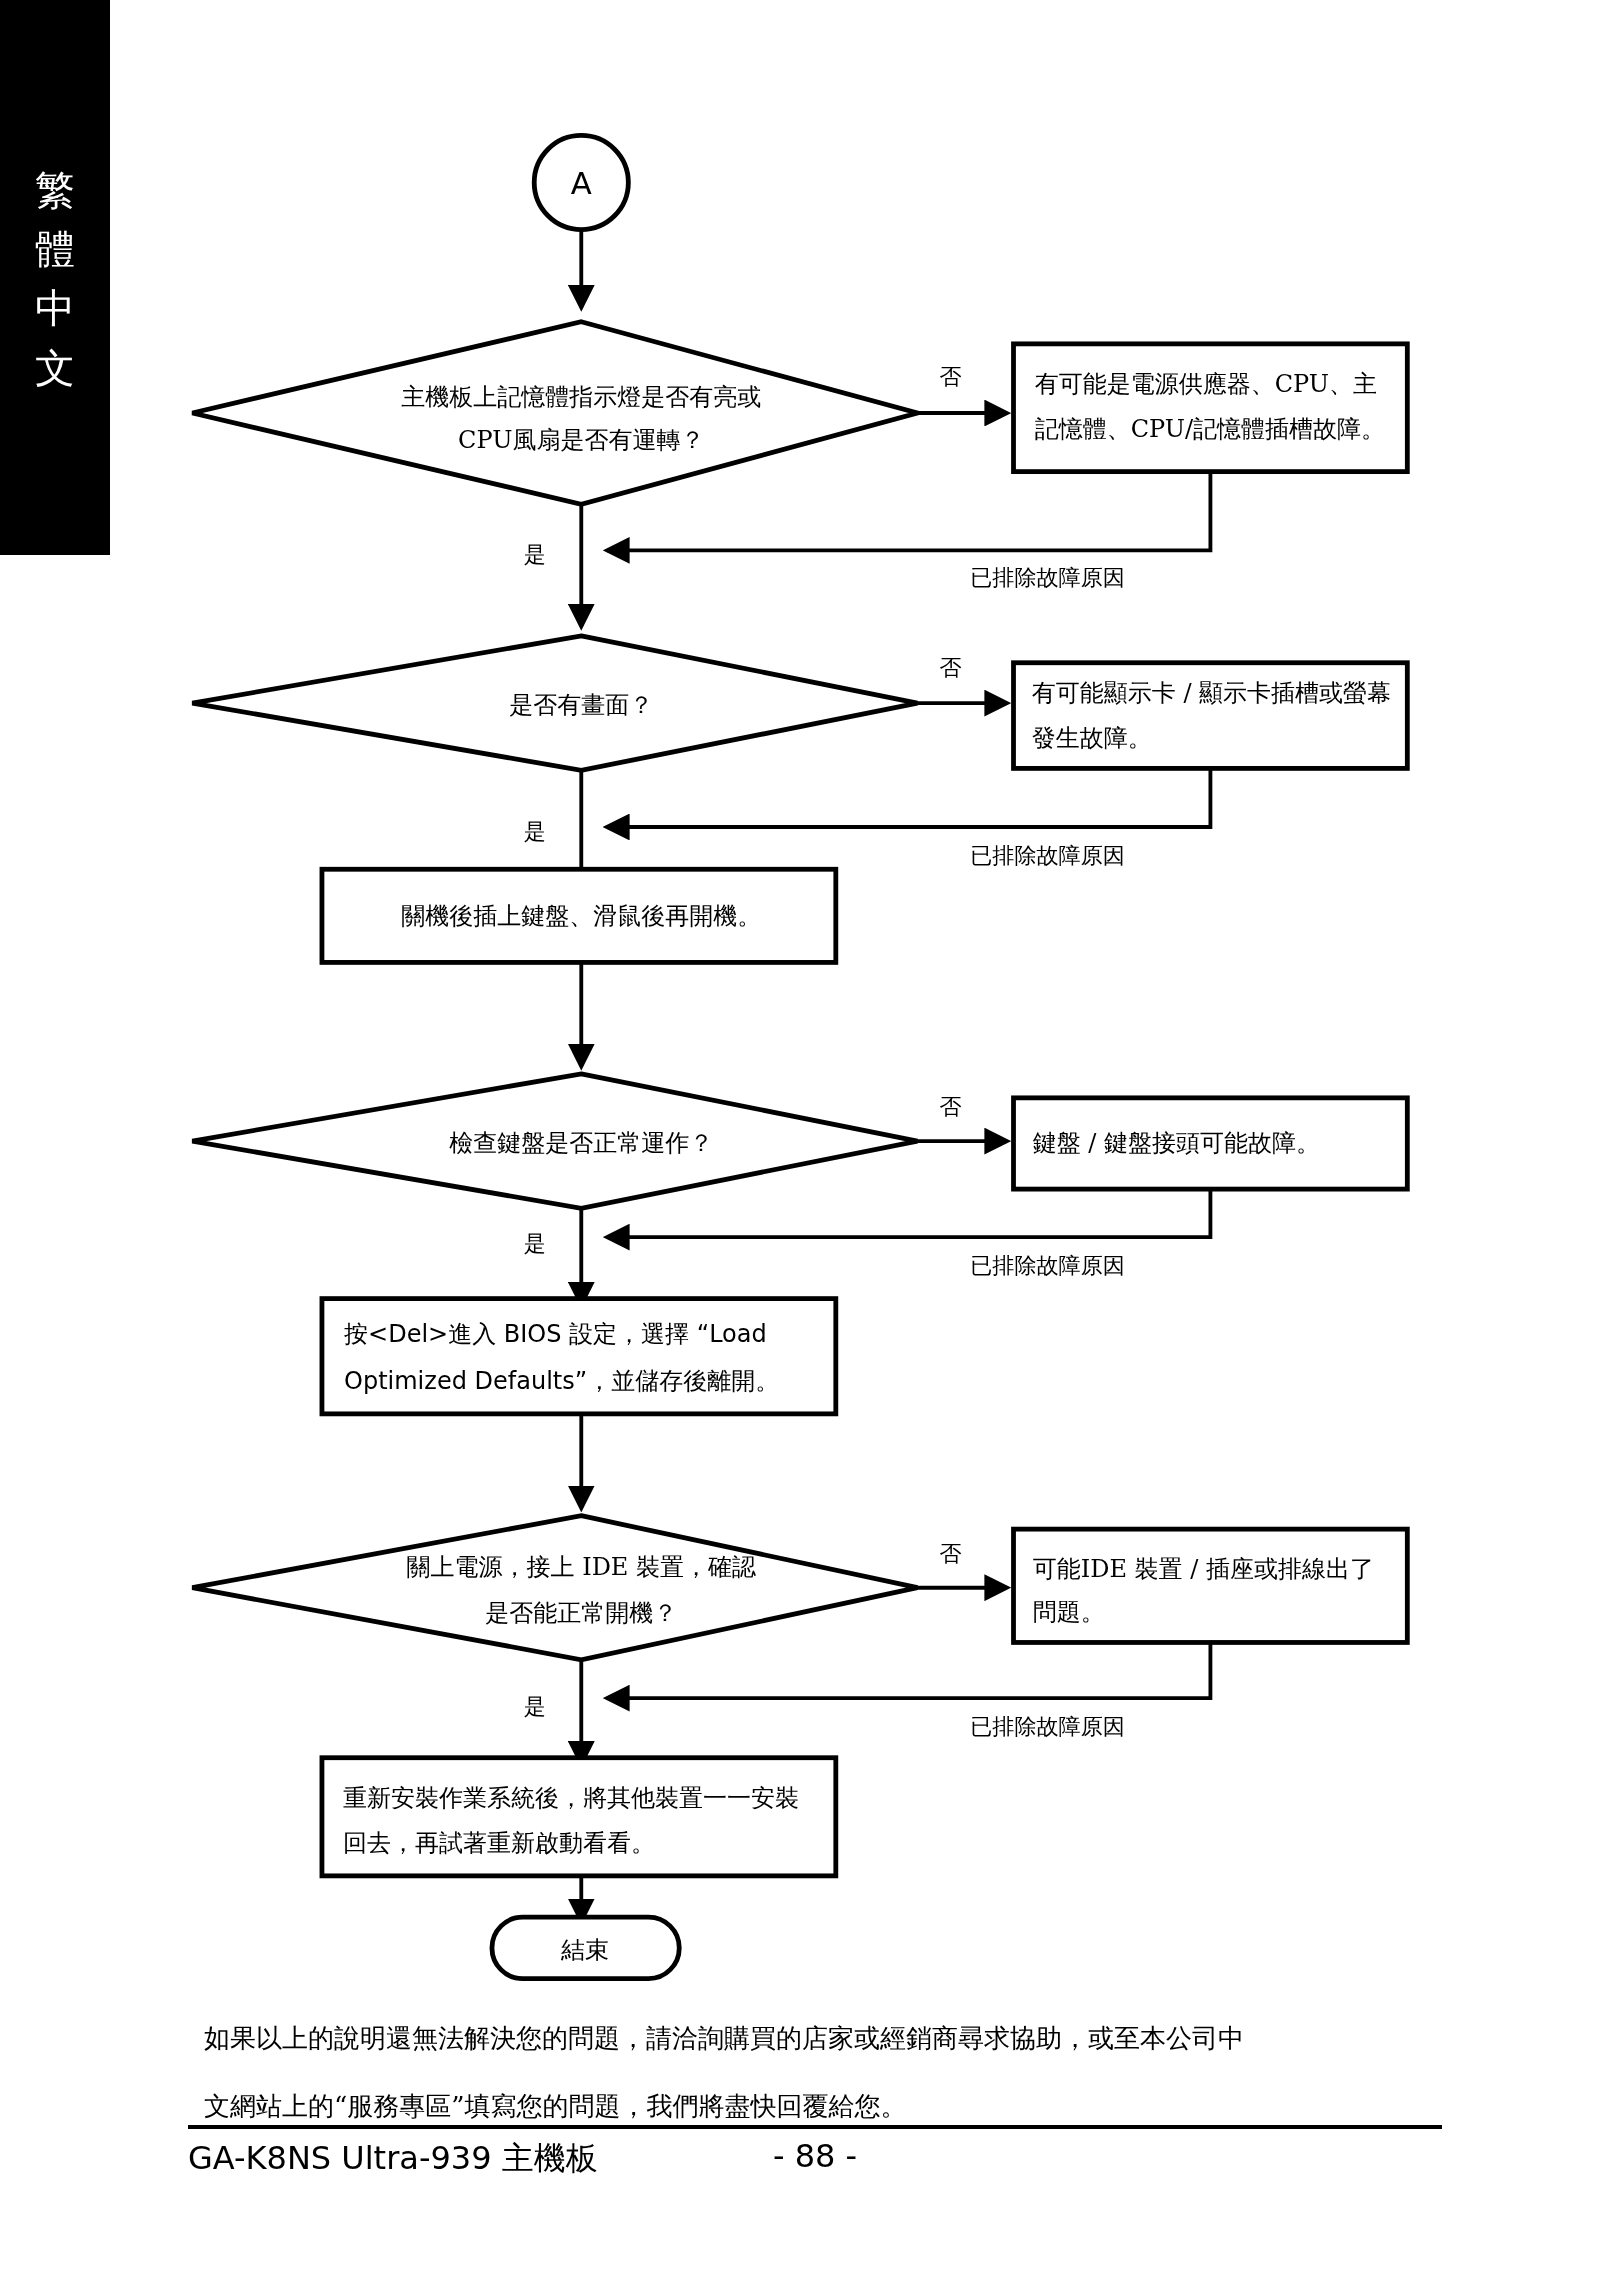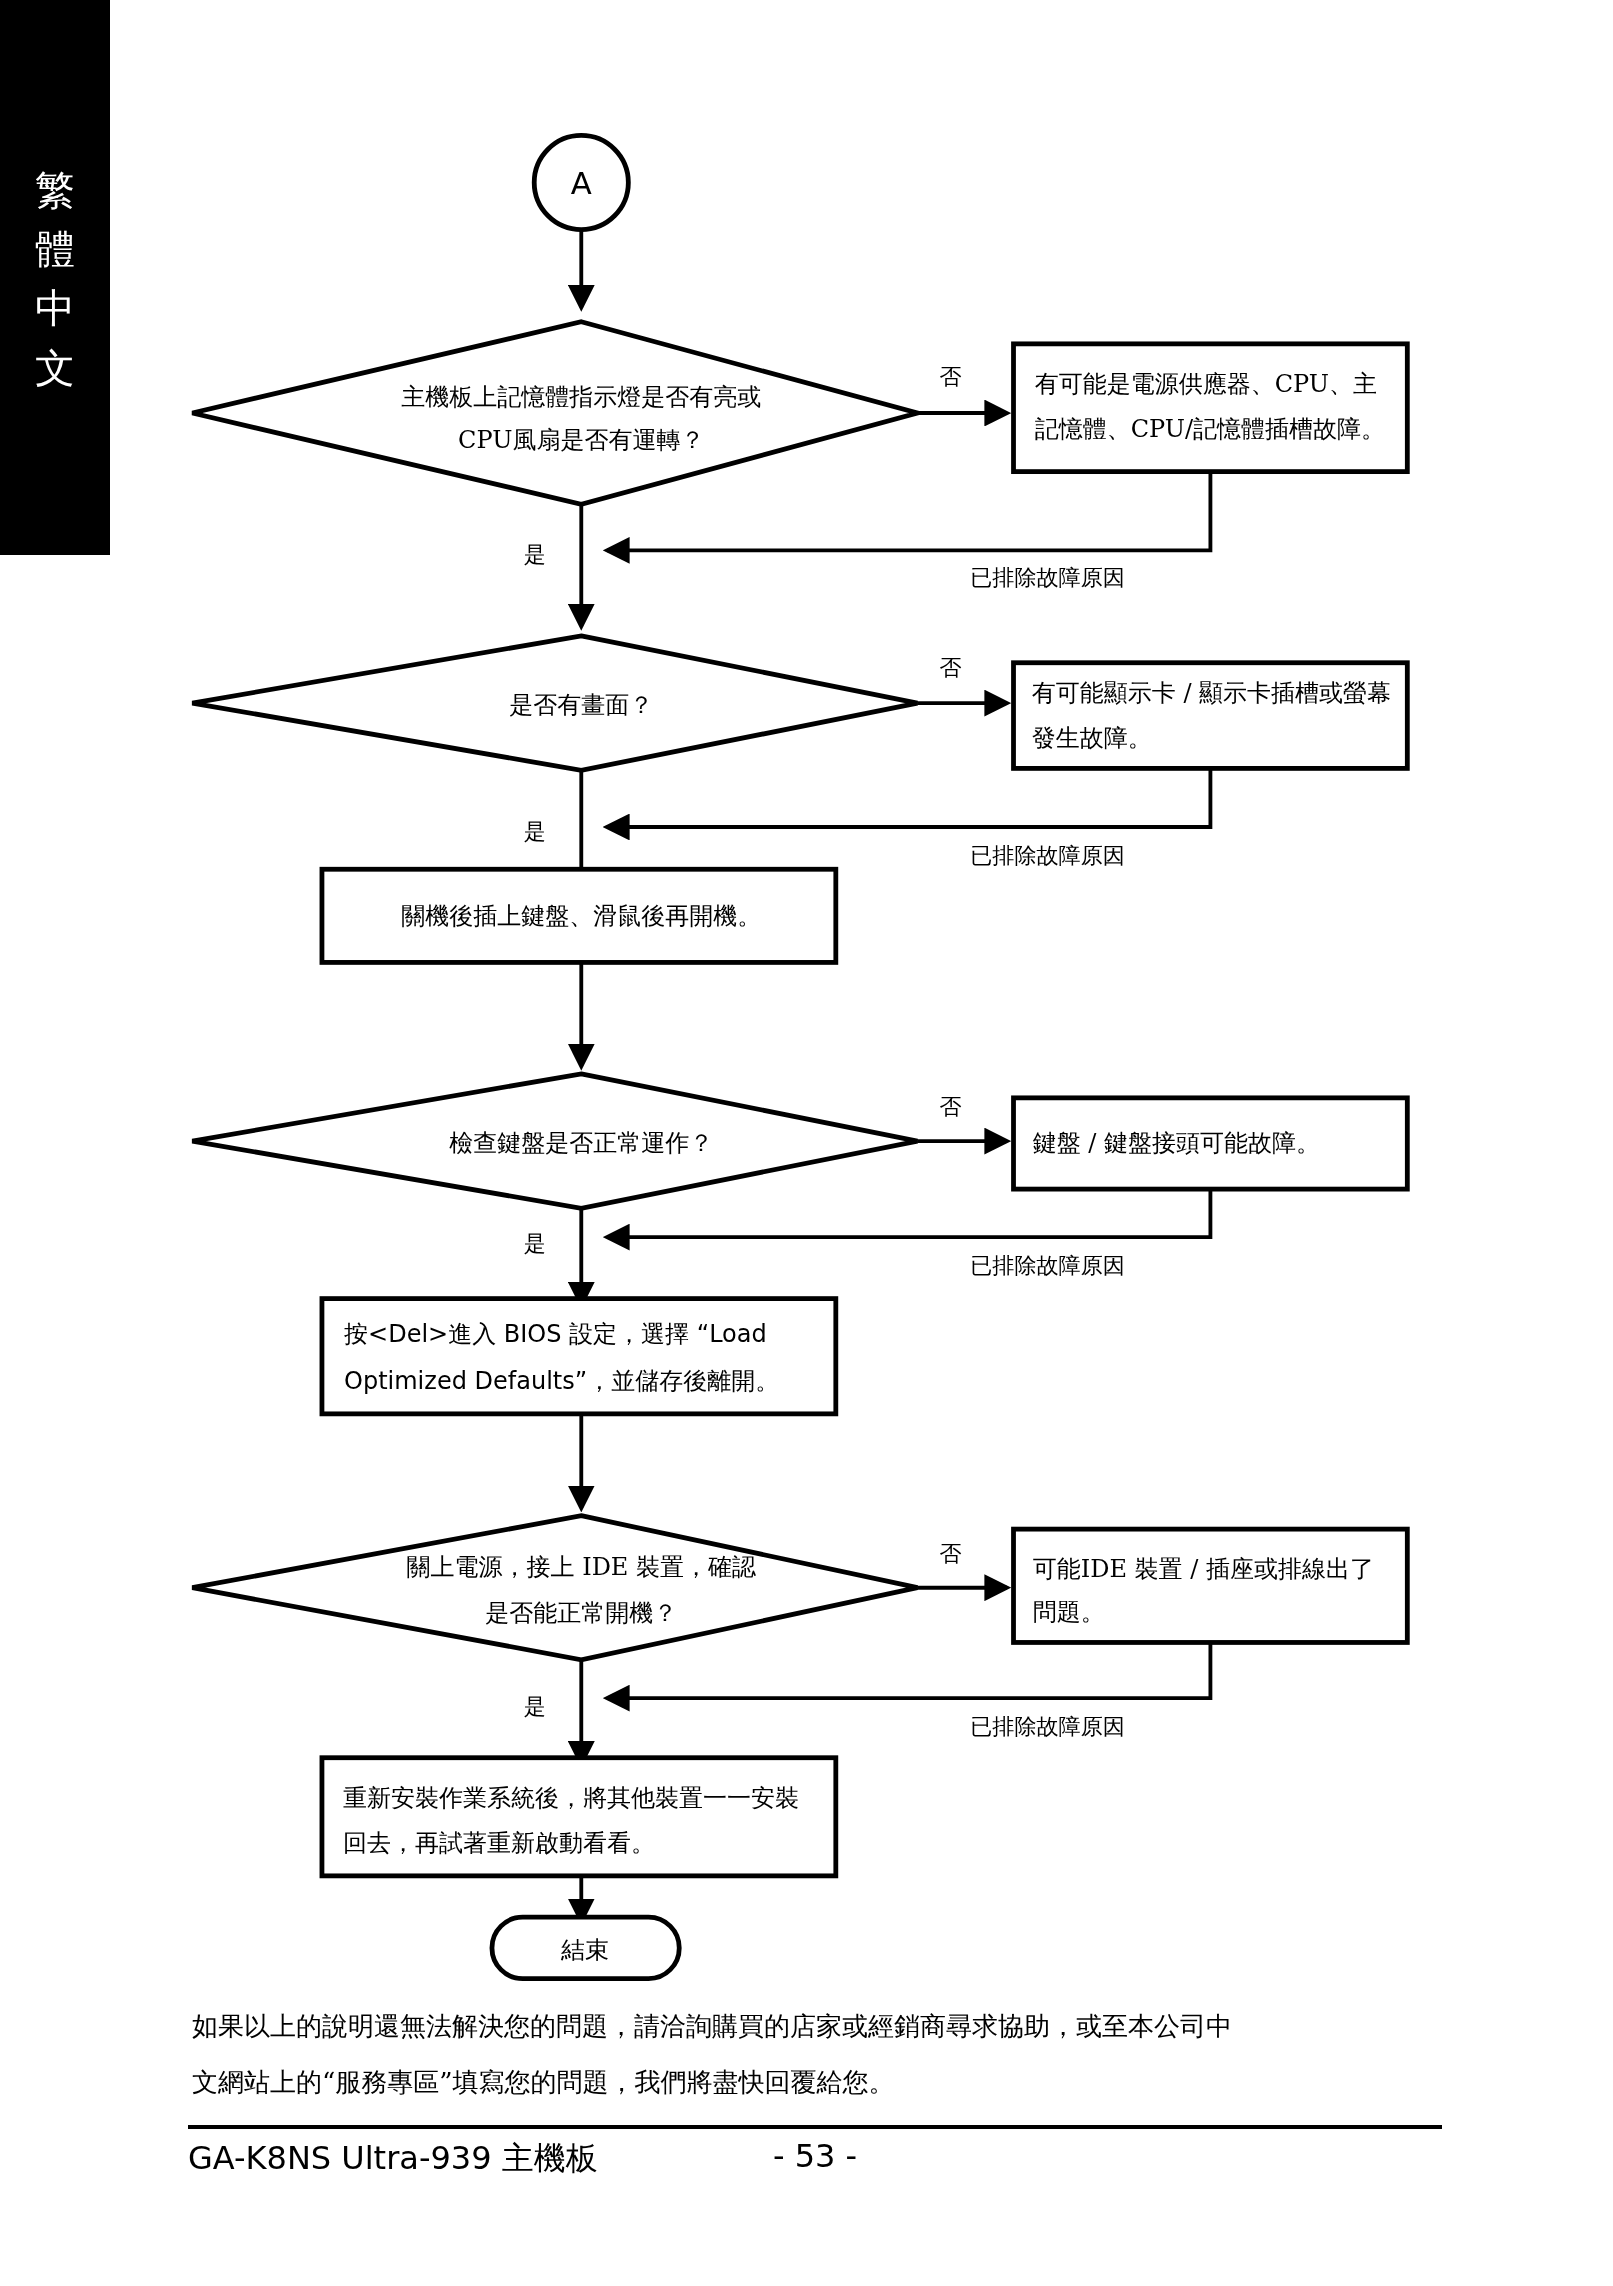--- a/index.html
+++ b/index.html
@@ -86,21 +86,21 @@
   #closing-note {
     position: absolute;
     left: 188px;
     top: 1996px;
     width: 1249px;
     font-family: "DejaVu Serif", "Liberation Serif", serif;
     font-size: 26px;
     line-height: 2.0;
     color: #000000;
   }
-  #closing-note p { margin: 4px; }
+  #closing-note p { margin: 16px; }
 
   
   #footer-rule {
     position: absolute;
     left: 188px;
     top: 2125px;
     width: 1254px;
     height: 3.8px;
     background: #000000;
   }
@@ -280,17 +280,17 @@
 
   <div id="closing-note">
     <p>如果以上的說明還無法解決您的問題，請洽詢購買的店家或經銷商尋求協助，或至本公司中</p>
     <p>文網站上的“服務專區”填寫您的問題，我們將盡快回覆給您。</p>
   </div>
 
 
   <div id="footer-rule"></div>
   <div id="footer">
     <span class="foot-left">GA-K8NS Ultra-939 主機板</span>
-    <span class="foot-page">- 53 -</span>
+    <span class="foot-page">- 88 -</span>
   </div>
 
 </div>
 
 
 </body></html>

